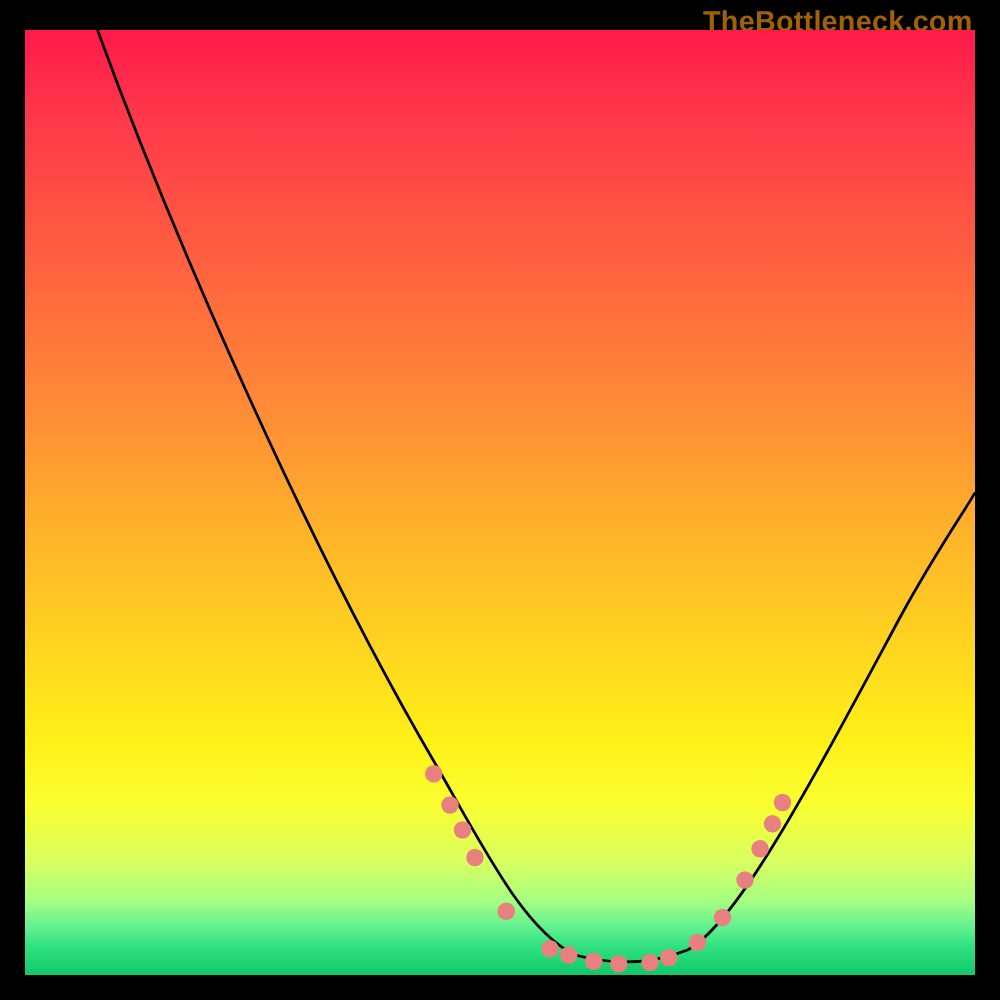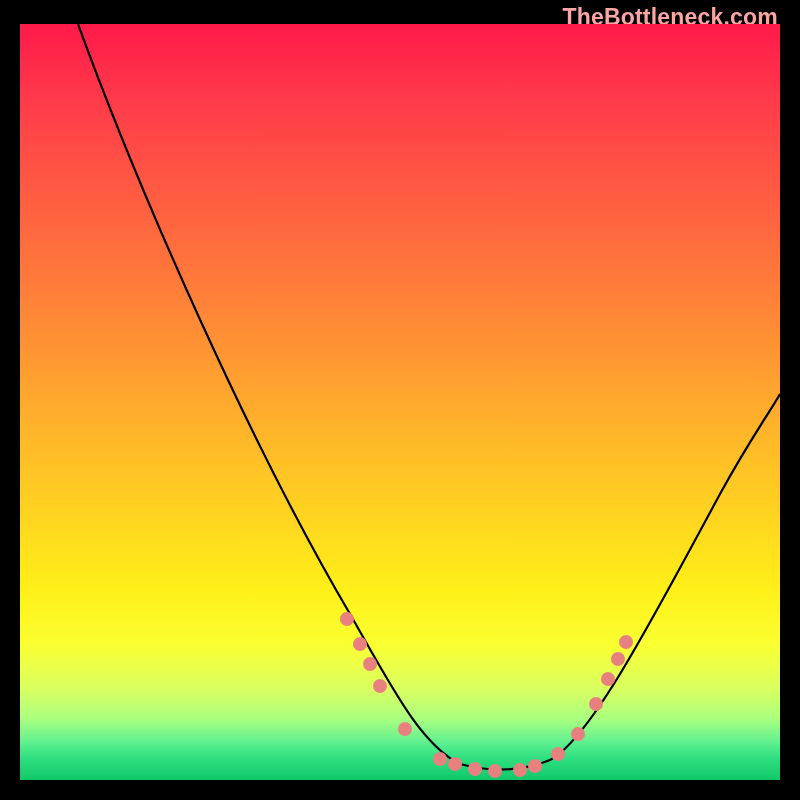--- a/index.html
+++ b/index.html
@@ -34,21 +34,21 @@
     );
   }
   .watermark {
     position: absolute;
     top: 4px;
     right: 22px;
     font-family: Arial, Helvetica, sans-serif;
     font-size: 23px;
     font-weight: bold;
     letter-spacing: 0.2px;
-    color: #fca5a5;
+    color: #a16207;
   }
   svg.curve {
     position: absolute;
     left: 0;
     top: 0;
     width: 760px;
     height: 756px;
   }
 </style>
 </head>

